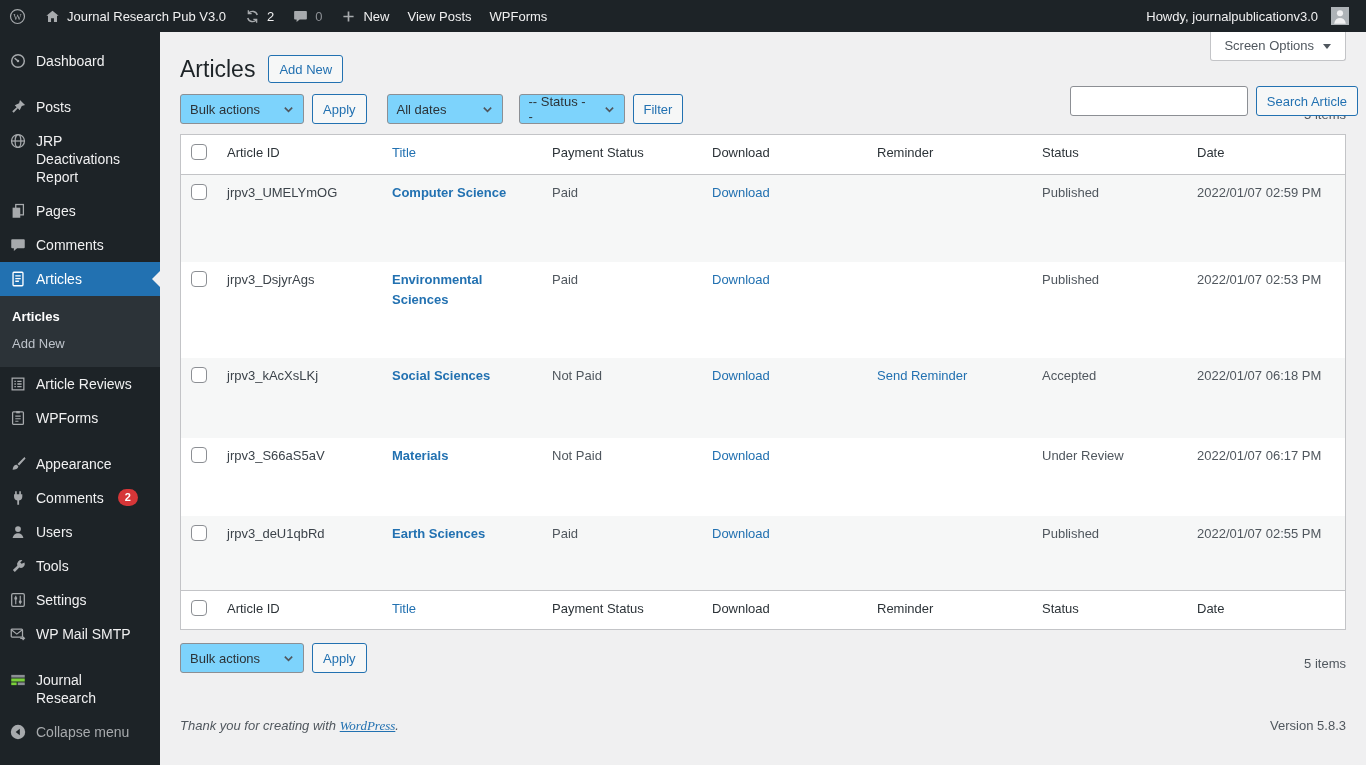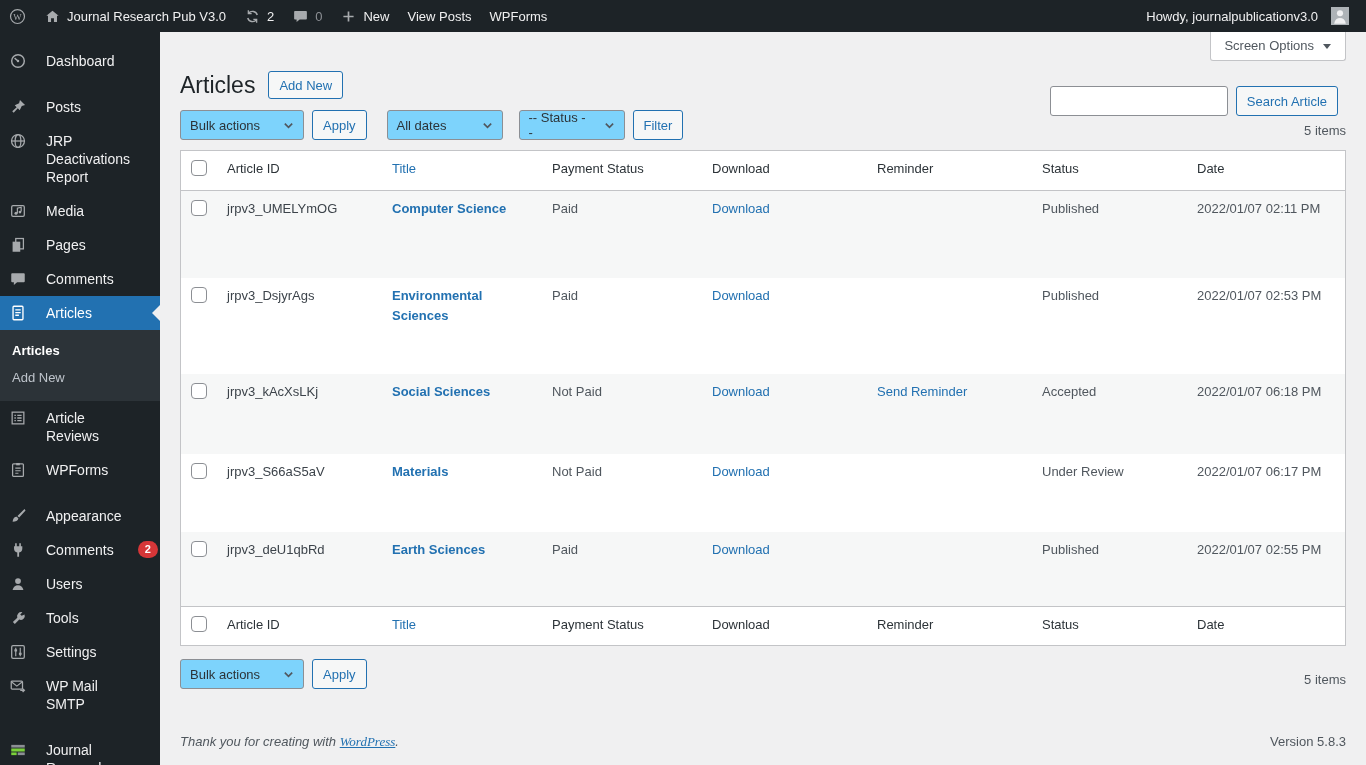--- a/index.html
+++ b/index.html
@@ -14,46 +14,46 @@
   .ab-item svg { width:17px; height:17px; flex:none; }
   .ab-count-dim { color:#8c8f94; }
   .ab-right { margin-left:auto; display:flex; align-items:center; padding-right:17px; }
   .avatar { width:18px; height:18px; background:#aeb3b7; display:inline-block; margin-left:7px; }
   .avatar svg { width:18px; height:18px; display:block; }
 
   
   #sidebar { position:fixed; top:32px; left:0; bottom:0; width:160px; background:#1d2327;
     color:#f0f0f1; font-size:14px; z-index:40; }
   .menu { padding-top:12px; }
-  .menu-item { display:flex; align-items:flex-start; gap:19px; padding:8px 20px 8px 9px;
+  .menu-item { display:flex; align-items:flex-start; gap:9px; padding:8px 20px 8px 9px;
     line-height:18px; color:#f0f0f1; position:relative; cursor:pointer; }
   .menu-item svg { width:18px; height:18px; flex:none; }
   .menu-item.dim { color:#a7aaad; }
   .msep { height:12px; }
   .active-item { background:#2271b1; color:#fff; }
   .active-item::after { content:""; position:absolute; right:0; top:50%; margin-top:-8px;
     border:8px solid transparent; border-right-color:#f0f0f1; }
   .submenu { background:#2c3338; padding:7px 0 10px; font-size:13px; }
   .submenu a { display:block; padding:6px 12px; color:#bec4cb; }
   .submenu a.current { color:#fff; font-weight:700; }
   .badge { background:#d63638; color:#fff; border-radius:10px; font-size:11px; line-height:17px;
     padding:0 7px; margin-left:5px; display:inline-block; font-weight:600; }
 
   
-  #content { margin:32px 0 0 160px; padding:16px 20px; position:relative; height:733px; }
+  #content { margin:32px 0 0 160px; padding:0 20px; position:relative; height:733px; }
   .screen-options { position:absolute; top:0; right:20px; background:#fff; border:1px solid #c3c4c7;
     border-top:none; border-radius:0 0 3px 3px; padding:6px 13px 7px; font-size:13px; color:#50575e;
     display:flex; align-items:center; gap:8px; cursor:pointer; }
   .title-row { padding-top:23px; display:flex; align-items:center; gap:13px; }
   h1 { font-size:23px; font-weight:400; color:#1d2327; }
   .btn { display:inline-flex; align-items:center; justify-content:center; border:1px solid #2271b1;
     color:#2271b1; background:#f6f7f7; border-radius:3px; font-size:13px; padding:0 10px; height:30px;
     cursor:pointer; font-family:"Liberation Sans",sans-serif; white-space:nowrap; }
   .add-new { height:28px; }
-  .search-box { position:absolute; top:54px; right:28px; display:flex; gap:8px; }
+  .search-box { position:absolute; top:54px; right:8px; display:flex; gap:8px; }
   .search-box input { width:178px; height:30px; border:1px solid #8c8f94; border-radius:3px;
     background:#fff; padding:0 8px; font-size:14px; font-family:"Liberation Sans",sans-serif; }
   .views { margin-top:15px; font-size:13px; color:#646970; }
   .views .current-label { font-weight:700; color:#000; }
   .views a { color:#2271b1; }
   .views .count { color:#50575e; }
   .views .vsep { margin:0 7px; color:#646970; }
   .tablenav { margin-top:11px; display:flex; align-items:center; gap:8px; }
   .select { display:inline-flex; align-items:center; justify-content:space-between; height:30px;
     border:1px solid #8c8f94; border-radius:3px; background:#7dd3fc; padding:0 9px; font-size:13px;
@@ -151,29 +151,20 @@
         </svg>
       <span>Posts</span>
     </div>
     <div class="menu-item">
       <svg viewBox="0 0 20 20" fill="none" stroke="#a7aaad" stroke-width="1.4">
           <circle cx="10" cy="10" r="7.2"></circle>
           <ellipse cx="10" cy="10" rx="3.2" ry="7.2"></ellipse>
           <path d="M2.8 10h14.4"></path>
         </svg>
       <span style="max-width:112px;">JRP Deactivations Report</span>
-    </div>
-    <div class="menu-item">
-      <svg viewBox="0 0 20 20">
-          <rect x="3" y="4" width="14" height="12" rx="1.5" fill="none" stroke="#a7aaad" stroke-width="1.4"></rect>
-          <circle cx="7.8" cy="12.4" r="1.7" fill="#a7aaad"></circle>
-          <path d="M9.3 12.4V6.8l4.2-1v4.8" stroke="#a7aaad" stroke-width="1.3" fill="none"></path>
-          <circle cx="12.2" cy="11.2" r="1.5" fill="#a7aaad"></circle>
-        </svg>
-      <span>Media</span>
     </div>
     <div class="menu-item">
       <svg viewBox="0 0 20 20">
           <rect x="7.5" y="2.8" width="8.5" height="11.5" fill="none" stroke="#a7aaad" stroke-width="1.4"></rect>
           <rect x="4" y="6.3" width="8.5" height="11.2" fill="#a7aaad"></rect>
         </svg>
       <span>Pages</span>
     </div>
     <div class="menu-item">
       <svg viewBox="0 0 20 20">
@@ -340,21 +331,21 @@
     </thead>
     <tbody>
       <tr style="height:88px;">
         <td><input type="checkbox" class="cbx" style=""></td>
         <td class="id-cell">jrpv3_UMELYmOG</td>
         <td class="title-cell"><a>Computer Science</a></td>
         <td>Paid</td>
         <td><a class="blue">Download</a></td>
         <td></td>
         <td>Published</td>
-        <td>2022/01/07 02:11 PM</td>
+        <td>2022/01/07 02:59 PM</td>
       </tr>
       <tr style="height:96px;">
         <td><input type="checkbox" class="cbx" style=""></td>
         <td class="id-cell">jrpv3_DsjyrAgs</td>
         <td class="title-cell"><a>Environmental Sciences</a></td>
         <td>Paid</td>
         <td><a class="blue">Download</a></td>
         <td></td>
         <td>Published</td>
         <td>2022/01/07 02:53 PM</td>

